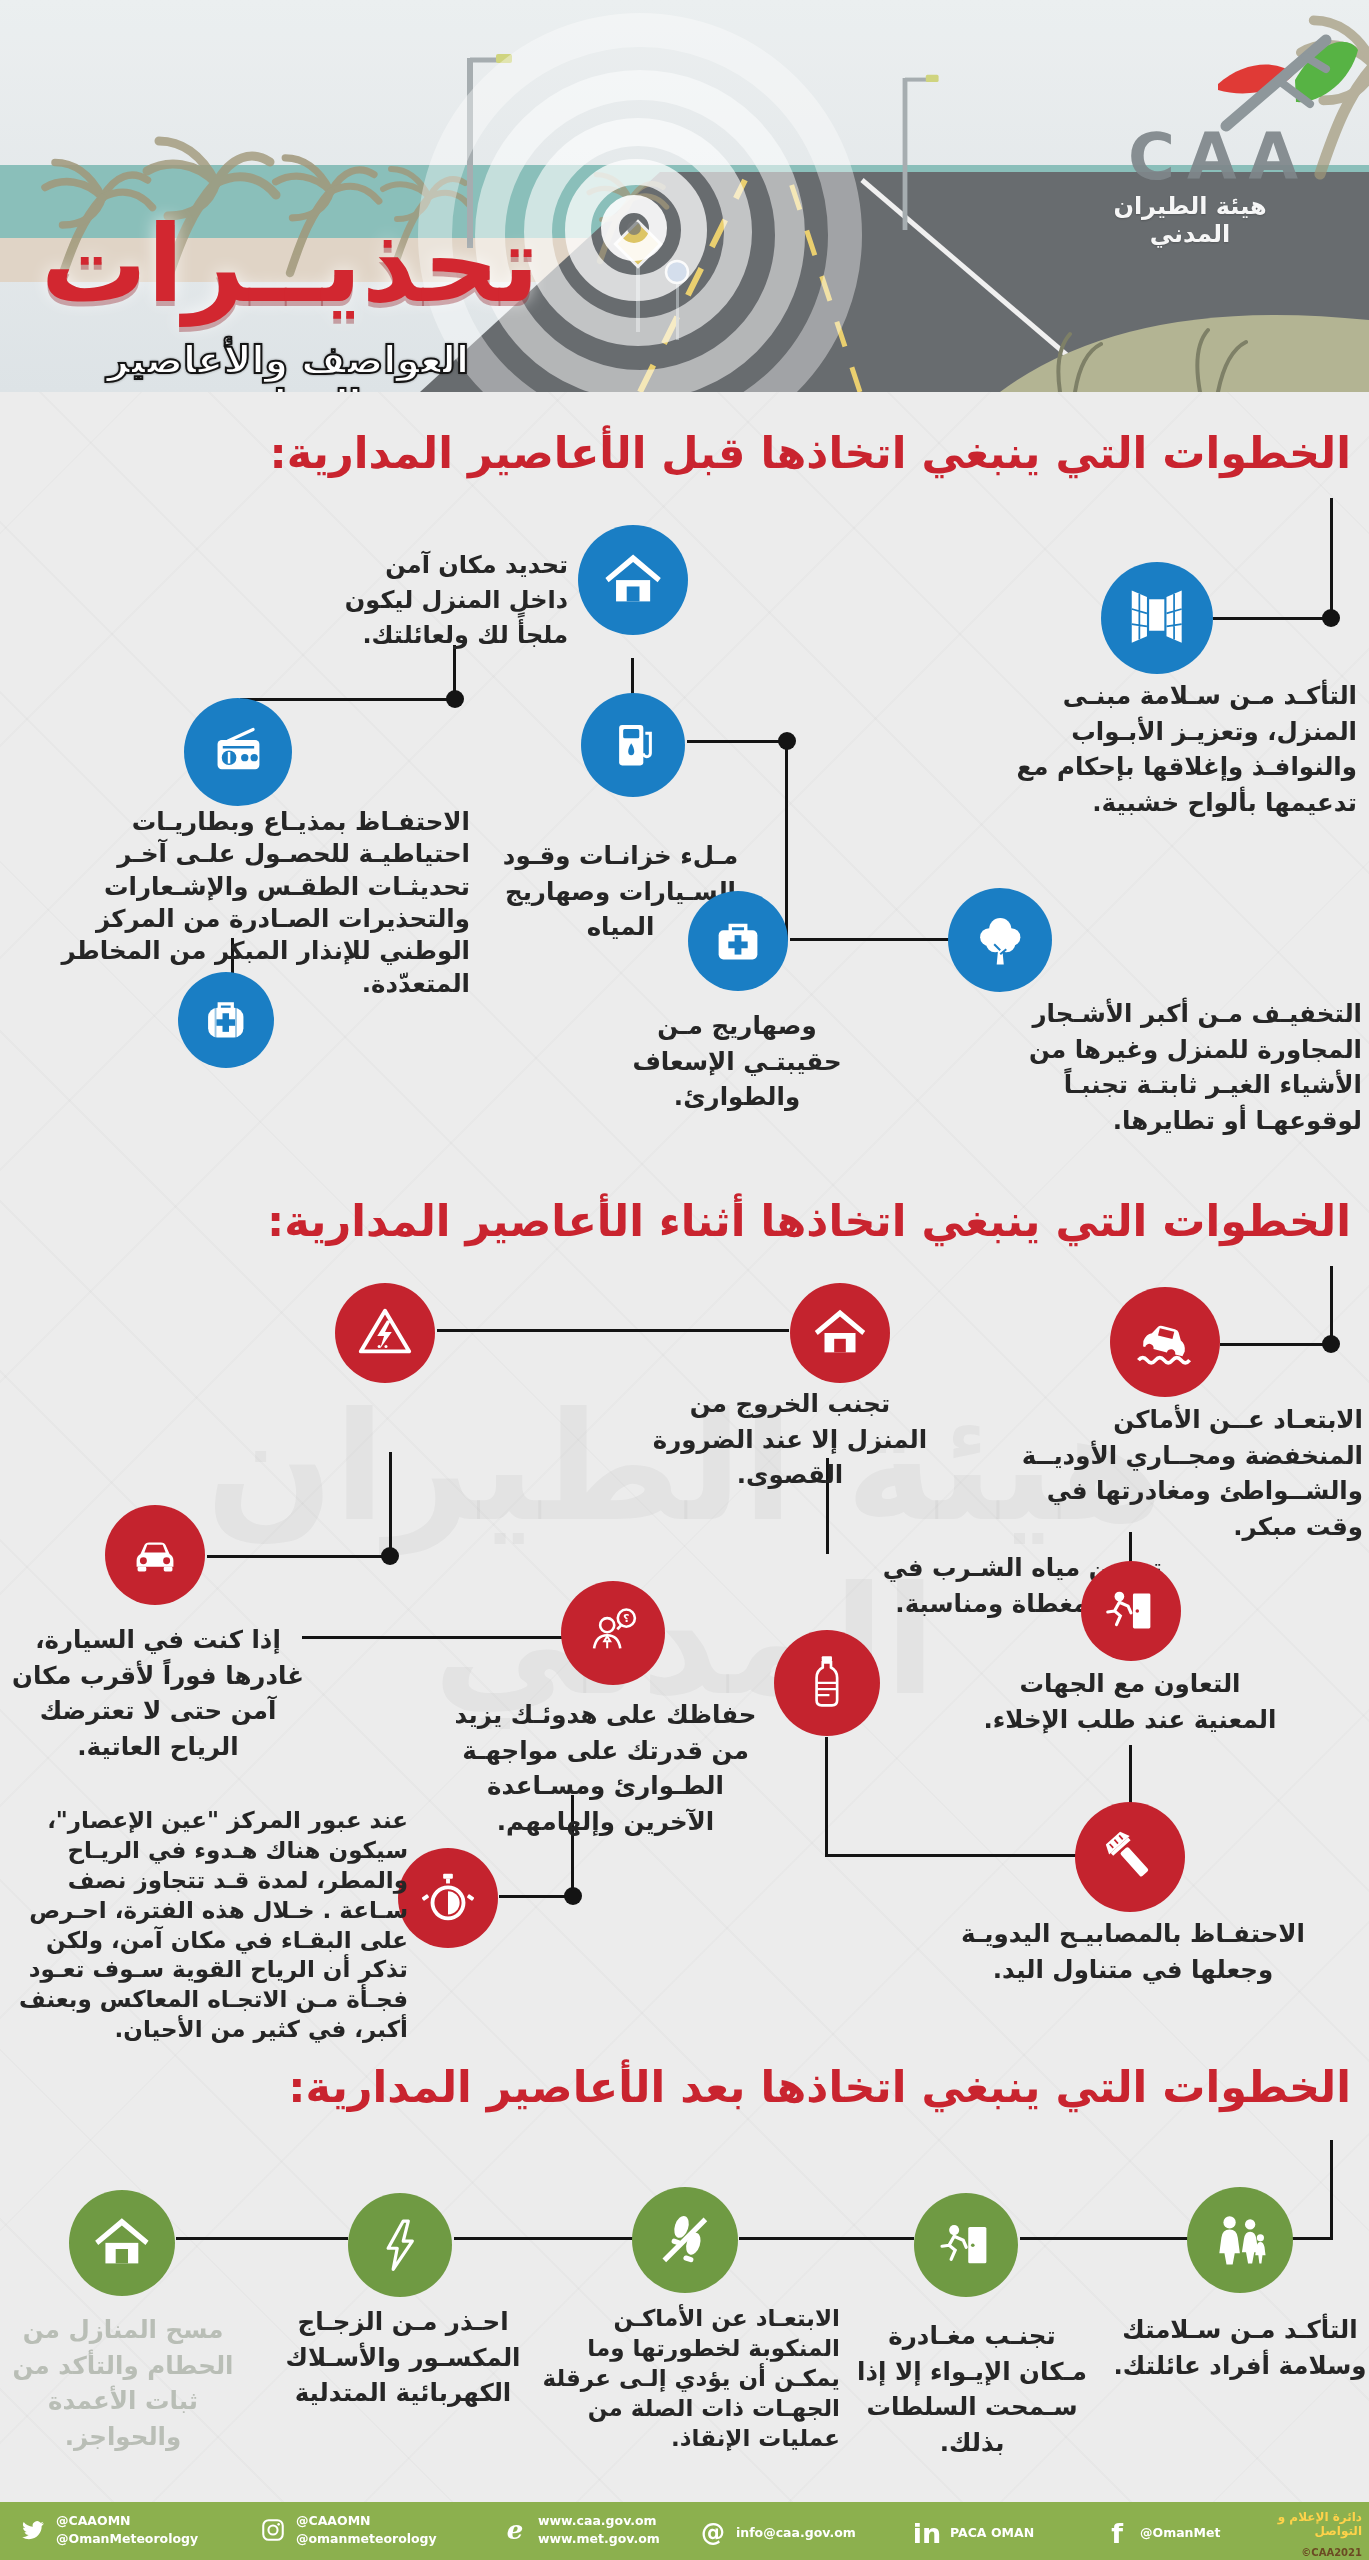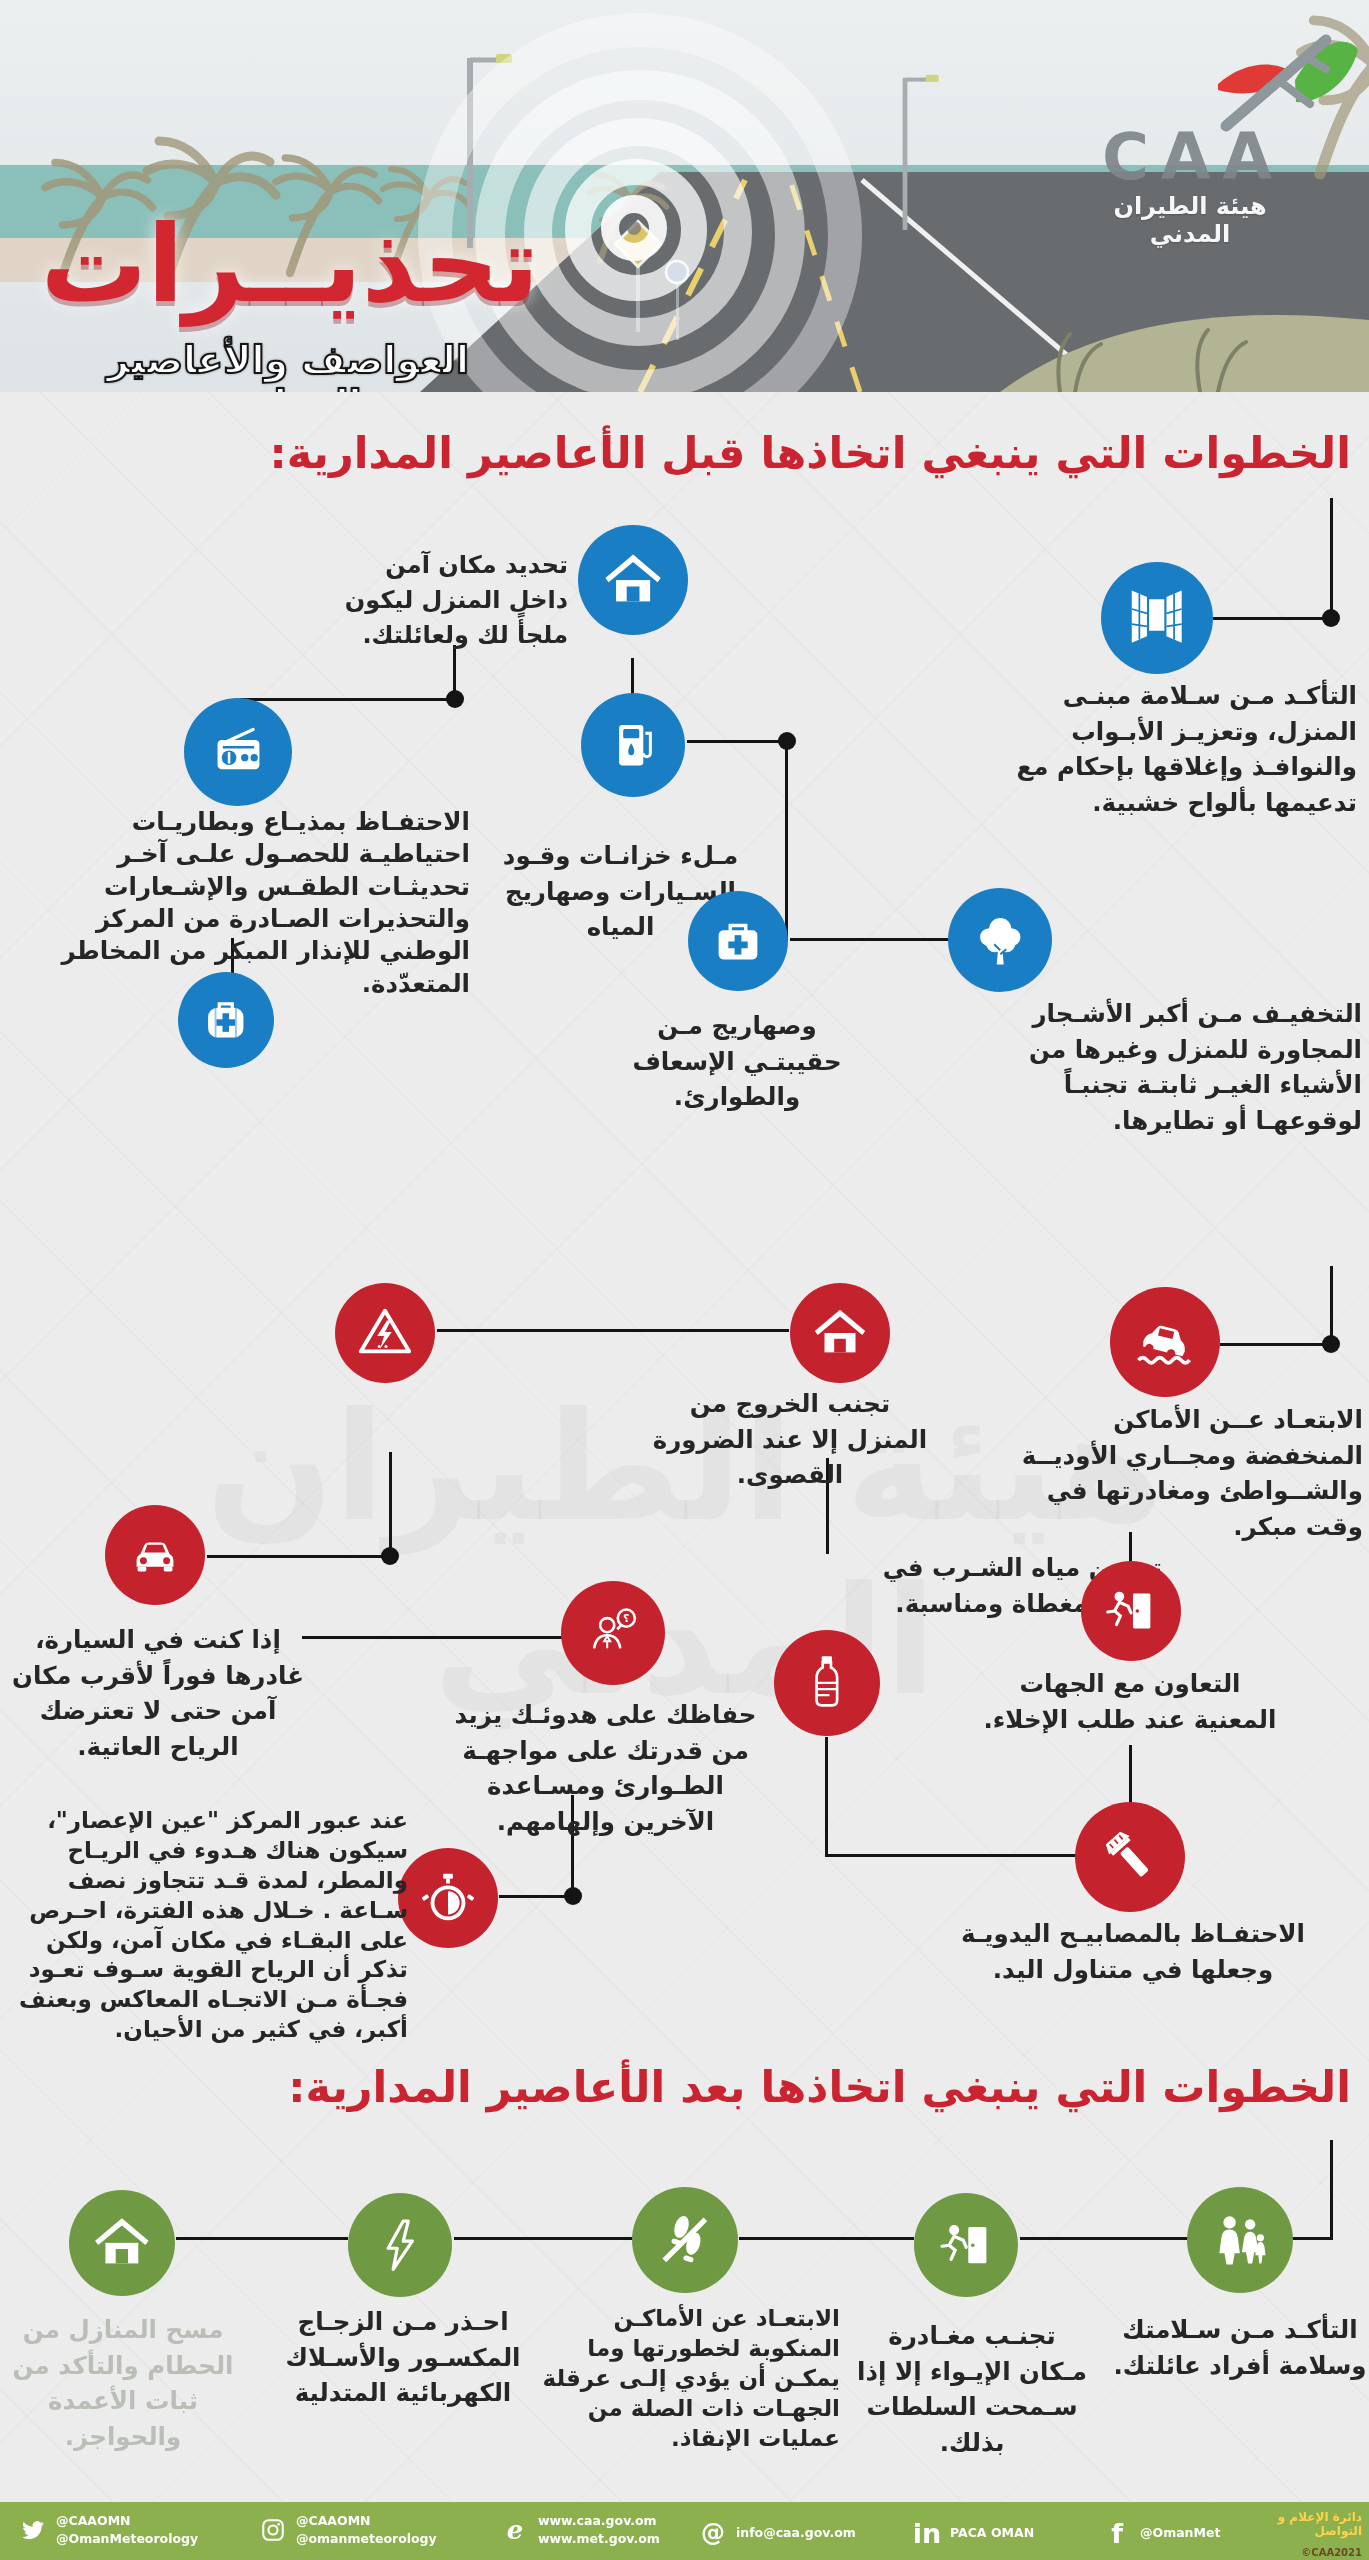--- a/index.html
+++ b/index.html
@@ -11,21 +11,21 @@
       #ececec;}
   
   .hero{position:absolute;left:0;top:0;width:1369px;height:392px;overflow:hidden}
   .hero svg.scene{position:absolute;left:0;top:0}
   .title{position:absolute;left:10px;top:212px;width:560px;text-align:center;direction:rtl;
     font-size:106px;font-weight:bold;color:#d22730;line-height:1;
     text-shadow:0 5px 0 rgba(140,20,28,.35), 0 0 18px rgba(255,255,255,.8);}
   .subtitle{position:absolute;left:28px;top:338px;width:520px;text-align:center;direction:rtl;
     font-size:38px;font-weight:bold;color:#fff;-webkit-text-stroke:2px #151515;
     text-shadow:0 0 3px #111;}
-  .logo-caa{position:absolute;left:1102px;top:120px;width:240px;text-align:left;
+  .logo-caa{position:absolute;left:1070px;top:120px;width:240px;text-align:right;
     font-size:64px;font-weight:bold;color:#7f878b;letter-spacing:12px;opacity:.92}
   .logo-ar{position:absolute;left:1070px;top:192px;width:240px;text-align:center;direction:rtl;
     font-size:24px;font-weight:bold;color:rgba(255,255,255,.95);text-shadow:0 1px 2px rgba(0,0,0,.2)}
   .logo-mark{position:absolute;left:1200px;top:22px}
   
   .sec{position:absolute;left:0;width:1369px;margin:0;padding:0 18px 0 0;box-sizing:border-box;
     direction:rtl;text-align:right;font-size:43px;font-weight:bold;color:#c9242f;letter-spacing:-1px}
   
   .ic{position:absolute;border-radius:50%;display:flex;align-items:center;justify-content:center}
   .ic svg{width:62%;height:62%}
@@ -217,20 +217,21 @@
   <div class="ic blue" style="left:178px;top:972px;width:96px;height:96px">
     <svg viewBox="0 0 64 64">
         <path d="M25 20 v-5 h14 v5" fill="none" stroke="#fff" stroke-width="3.5"></path>
       <rect x="13" y="19" width="38" height="32" rx="10" fill="#fff"></rect>
       <path d="M21 19 v32 M43 19 v32" stroke="currentColor" stroke-width="2" opacity=".45"></path>
       <rect x="28.5" y="25" width="7" height="20" fill="currentColor"></rect>
         <rect x="22" y="31.5" width="20" height="7" fill="currentColor"></rect>
       </svg>
   </div>
 
+  <h2 class="sec" style="top:1196px">الخطوات التي ينبغي اتخاذها أثناء الأعاصير المدارية:</h2>
 
   <div class="ln" style="left:1330px;top:1266px;width:3px;height:80px"></div>
   <div class="ln" style="left:1220px;top:1343px;width:113px;height:3px"></div>
   <div class="dot" style="left:1322px;top:1335px"></div>
   <div class="ln" style="left:437px;top:1329px;width:352px;height:3px"></div>
   <div class="ln" style="left:389px;top:1452px;width:3px;height:106px"></div>
   <div class="ln" style="left:207px;top:1555px;width:185px;height:3px"></div>
   <div class="dot" style="left:381px;top:1547px"></div>
   <div class="ln" style="left:826px;top:1458px;width:3px;height:96px"></div>
   <div class="ln" style="left:1129px;top:1532px;width:3px;height:30px"></div>

